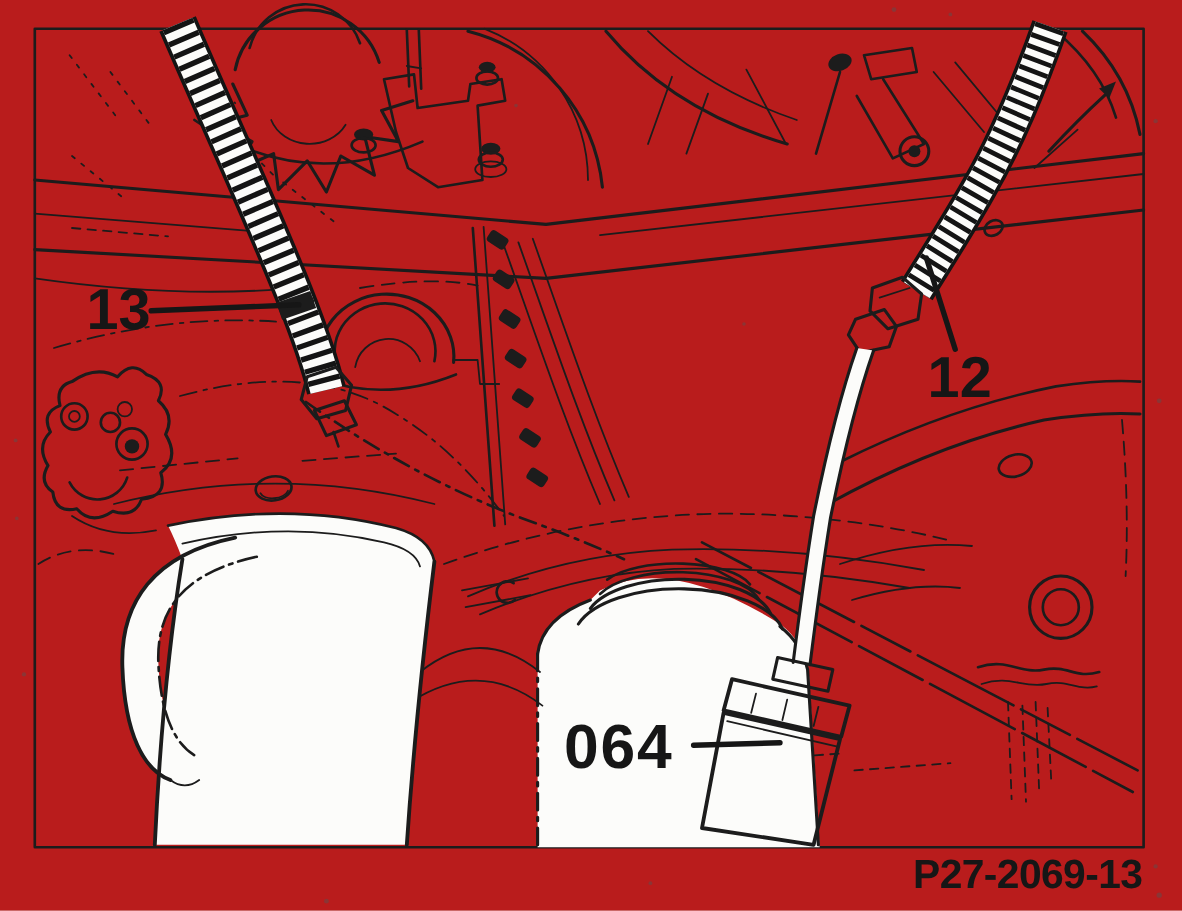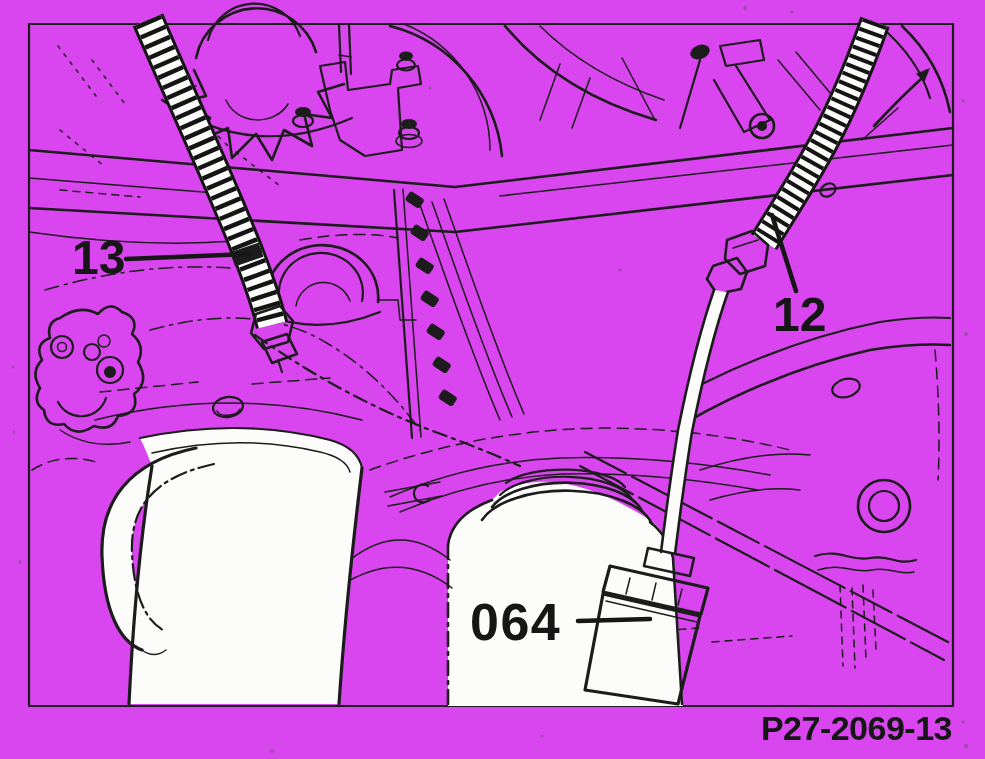--- a/index.html
+++ b/index.html
@@ -1,19 +1,19 @@
 <!DOCTYPE html>
 <html><head>
 <meta charset="utf-8">
 <style>
   html,body{margin:0;padding:0;background:#e8e8e6;}
   .page{
     position:relative;
     width:985px;height:759px;
-    background:#d946ef;
+    background:#b91c1c;
     overflow:hidden;
     font-family:"Liberation Sans", sans-serif;
   }
   svg{position:absolute;left:0;top:0;display:block;}
   .ln{fill:none;stroke:#1c1c1c;stroke-width:2.2;stroke-linecap:round;stroke-linejoin:round;}
   .thin{stroke-width:1.5;}
   .med{stroke-width:2.6;}
   .thick{stroke-width:3.2;}
   .dash{stroke-dasharray:11 7;}
   .dashdot{stroke-dasharray:14 6 3 6;}

